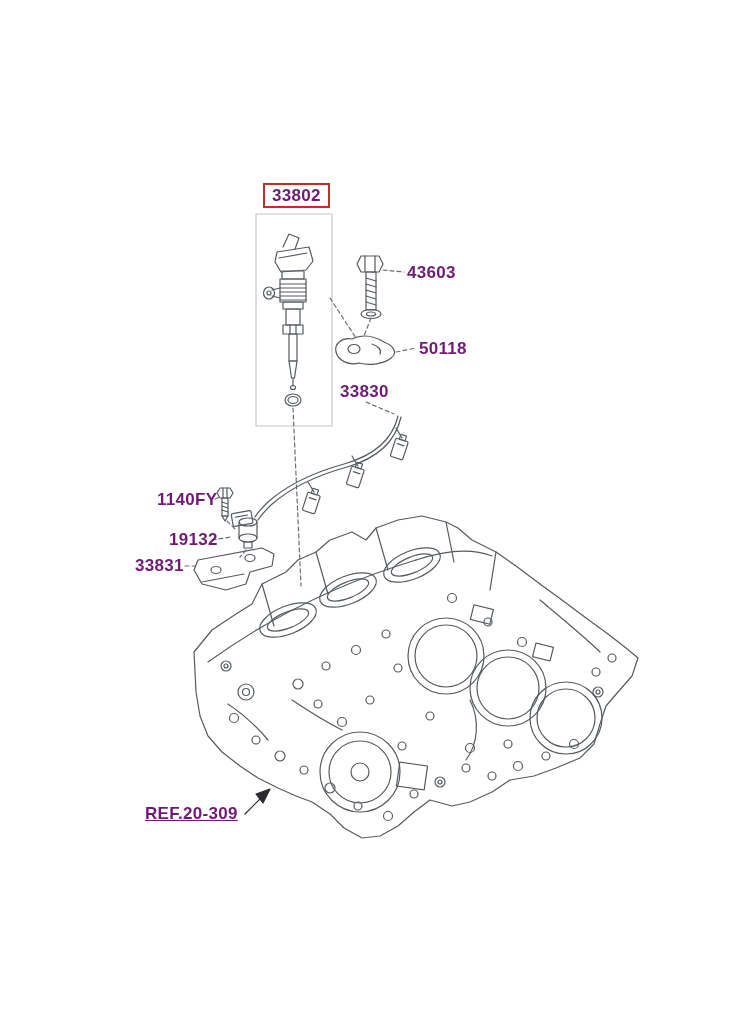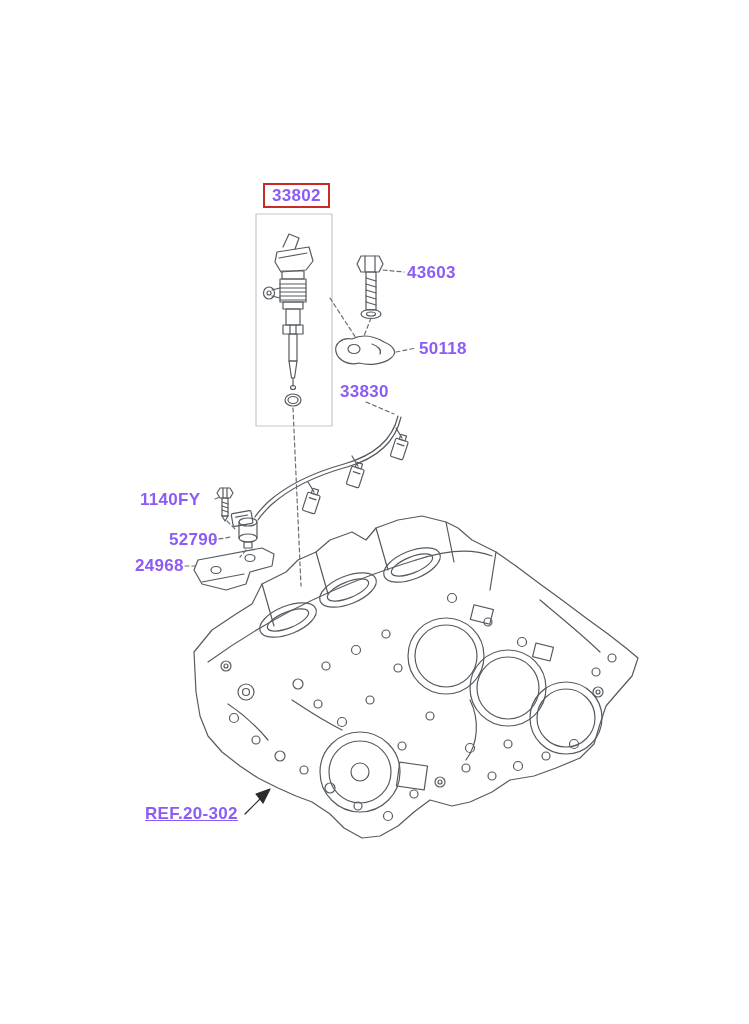--- a/index.html
+++ b/index.html
@@ -2,21 +2,21 @@
 <html><head>
 <meta charset="utf-8">
 <style>
   html,body{margin:0;padding:0;background:#ffffff;}
   .stage{
     position:relative;width:749px;height:1024px;background:#ffffff;
     font-family:"Liberation Sans",sans-serif;overflow:hidden;margin:0 auto;
   }
   svg.art{position:absolute;left:0;top:0;}
   .plabel{
-    position:absolute;font-size:17px;font-weight:700;color:#8b5cf6;
+    position:absolute;font-size:17px;font-weight:700;color:#701a75;
     white-space:nowrap;letter-spacing:.3px;line-height:21px;cursor:pointer;
   }
   .plabel.selected{border:2px solid #cb2b27;padding:0 7px;background:#fff;}
   .plabel.ref{text-decoration:underline;}
 </style>
 </head>
 <body>
 
 <div class="stage">
 
@@ -216,21 +216,21 @@
   </svg>
 
   <div class="plabel selected" style="left:263px;top:183px;">33802</div>
 
   <div class="plabel" style="left:407px;top:262px;">43603</div>
 
   <div class="plabel" style="left:419px;top:338px;">50118</div>
 
   <div class="plabel" style="left:340px;top:381px;text-align:center;">33830</div>
 
-  <div class="plabel" style="left:140px;top:489px;">1140FY</div>
-
-  <div class="plabel" style="left:169px;top:529px;">52790</div>
-
-  <div class="plabel" style="left:135px;top:555px;">24968</div>
-
-  <div class="plabel ref" style="left:145px;top:803px;">REF.20-302</div>
+  <div class="plabel" style="left:157px;top:489px;">1140FY</div>
+
+  <div class="plabel" style="left:169px;top:529px;">19132</div>
+
+  <div class="plabel" style="left:135px;top:555px;">33831</div>
+
+  <div class="plabel ref" style="left:145px;top:803px;">REF.20-309</div>
 
 </div>
 
 </body></html>

